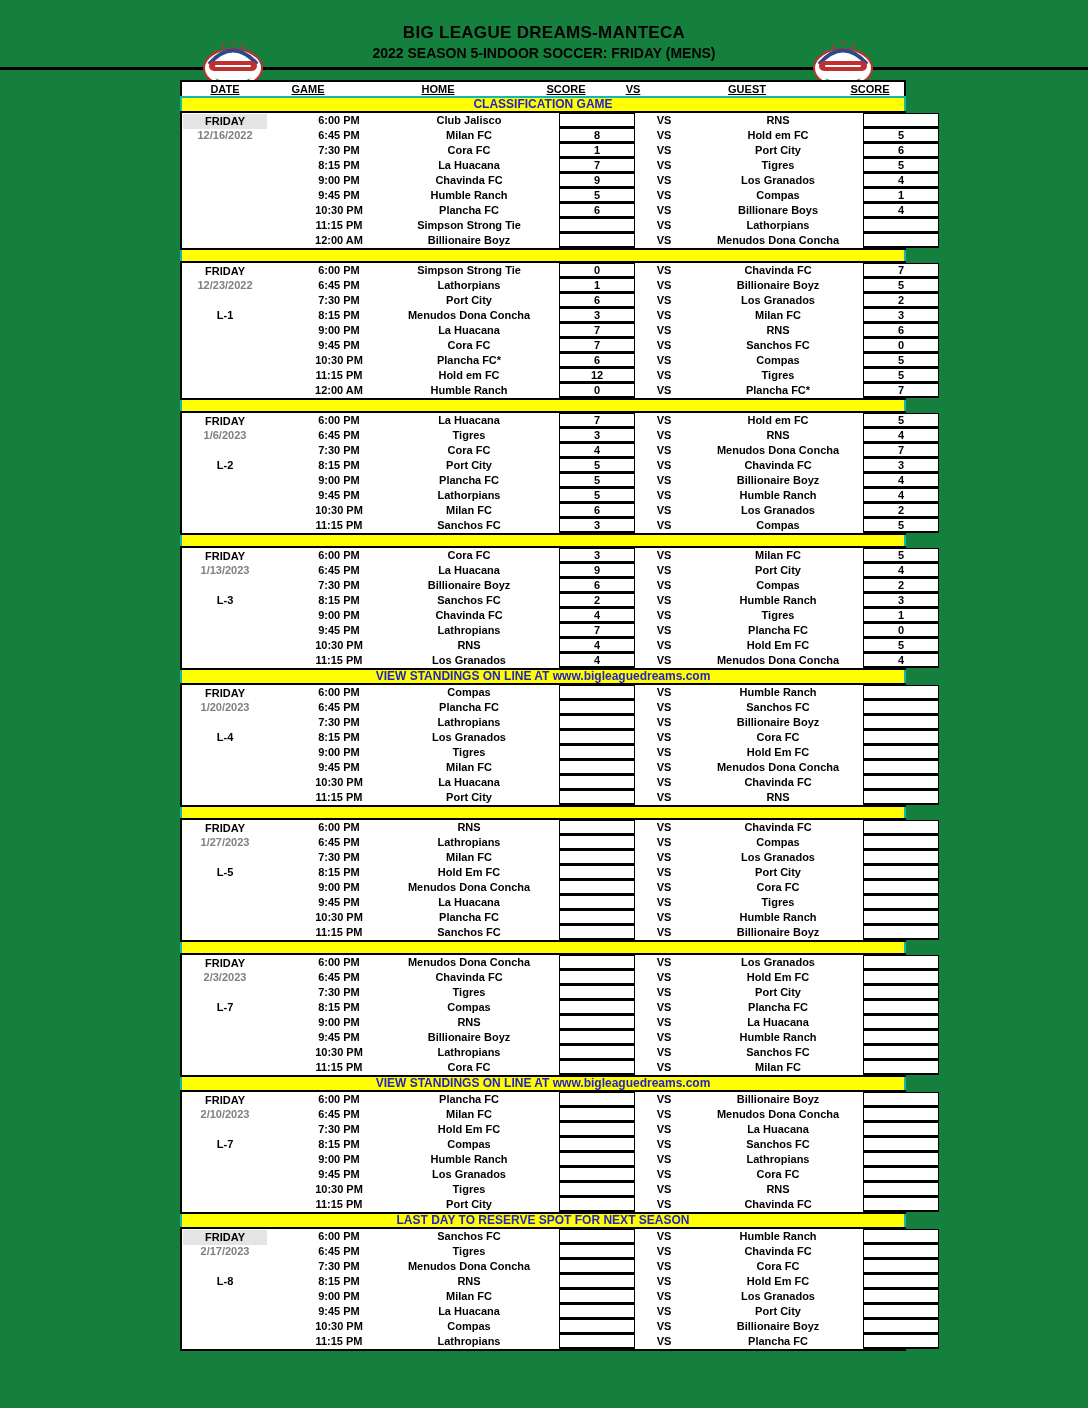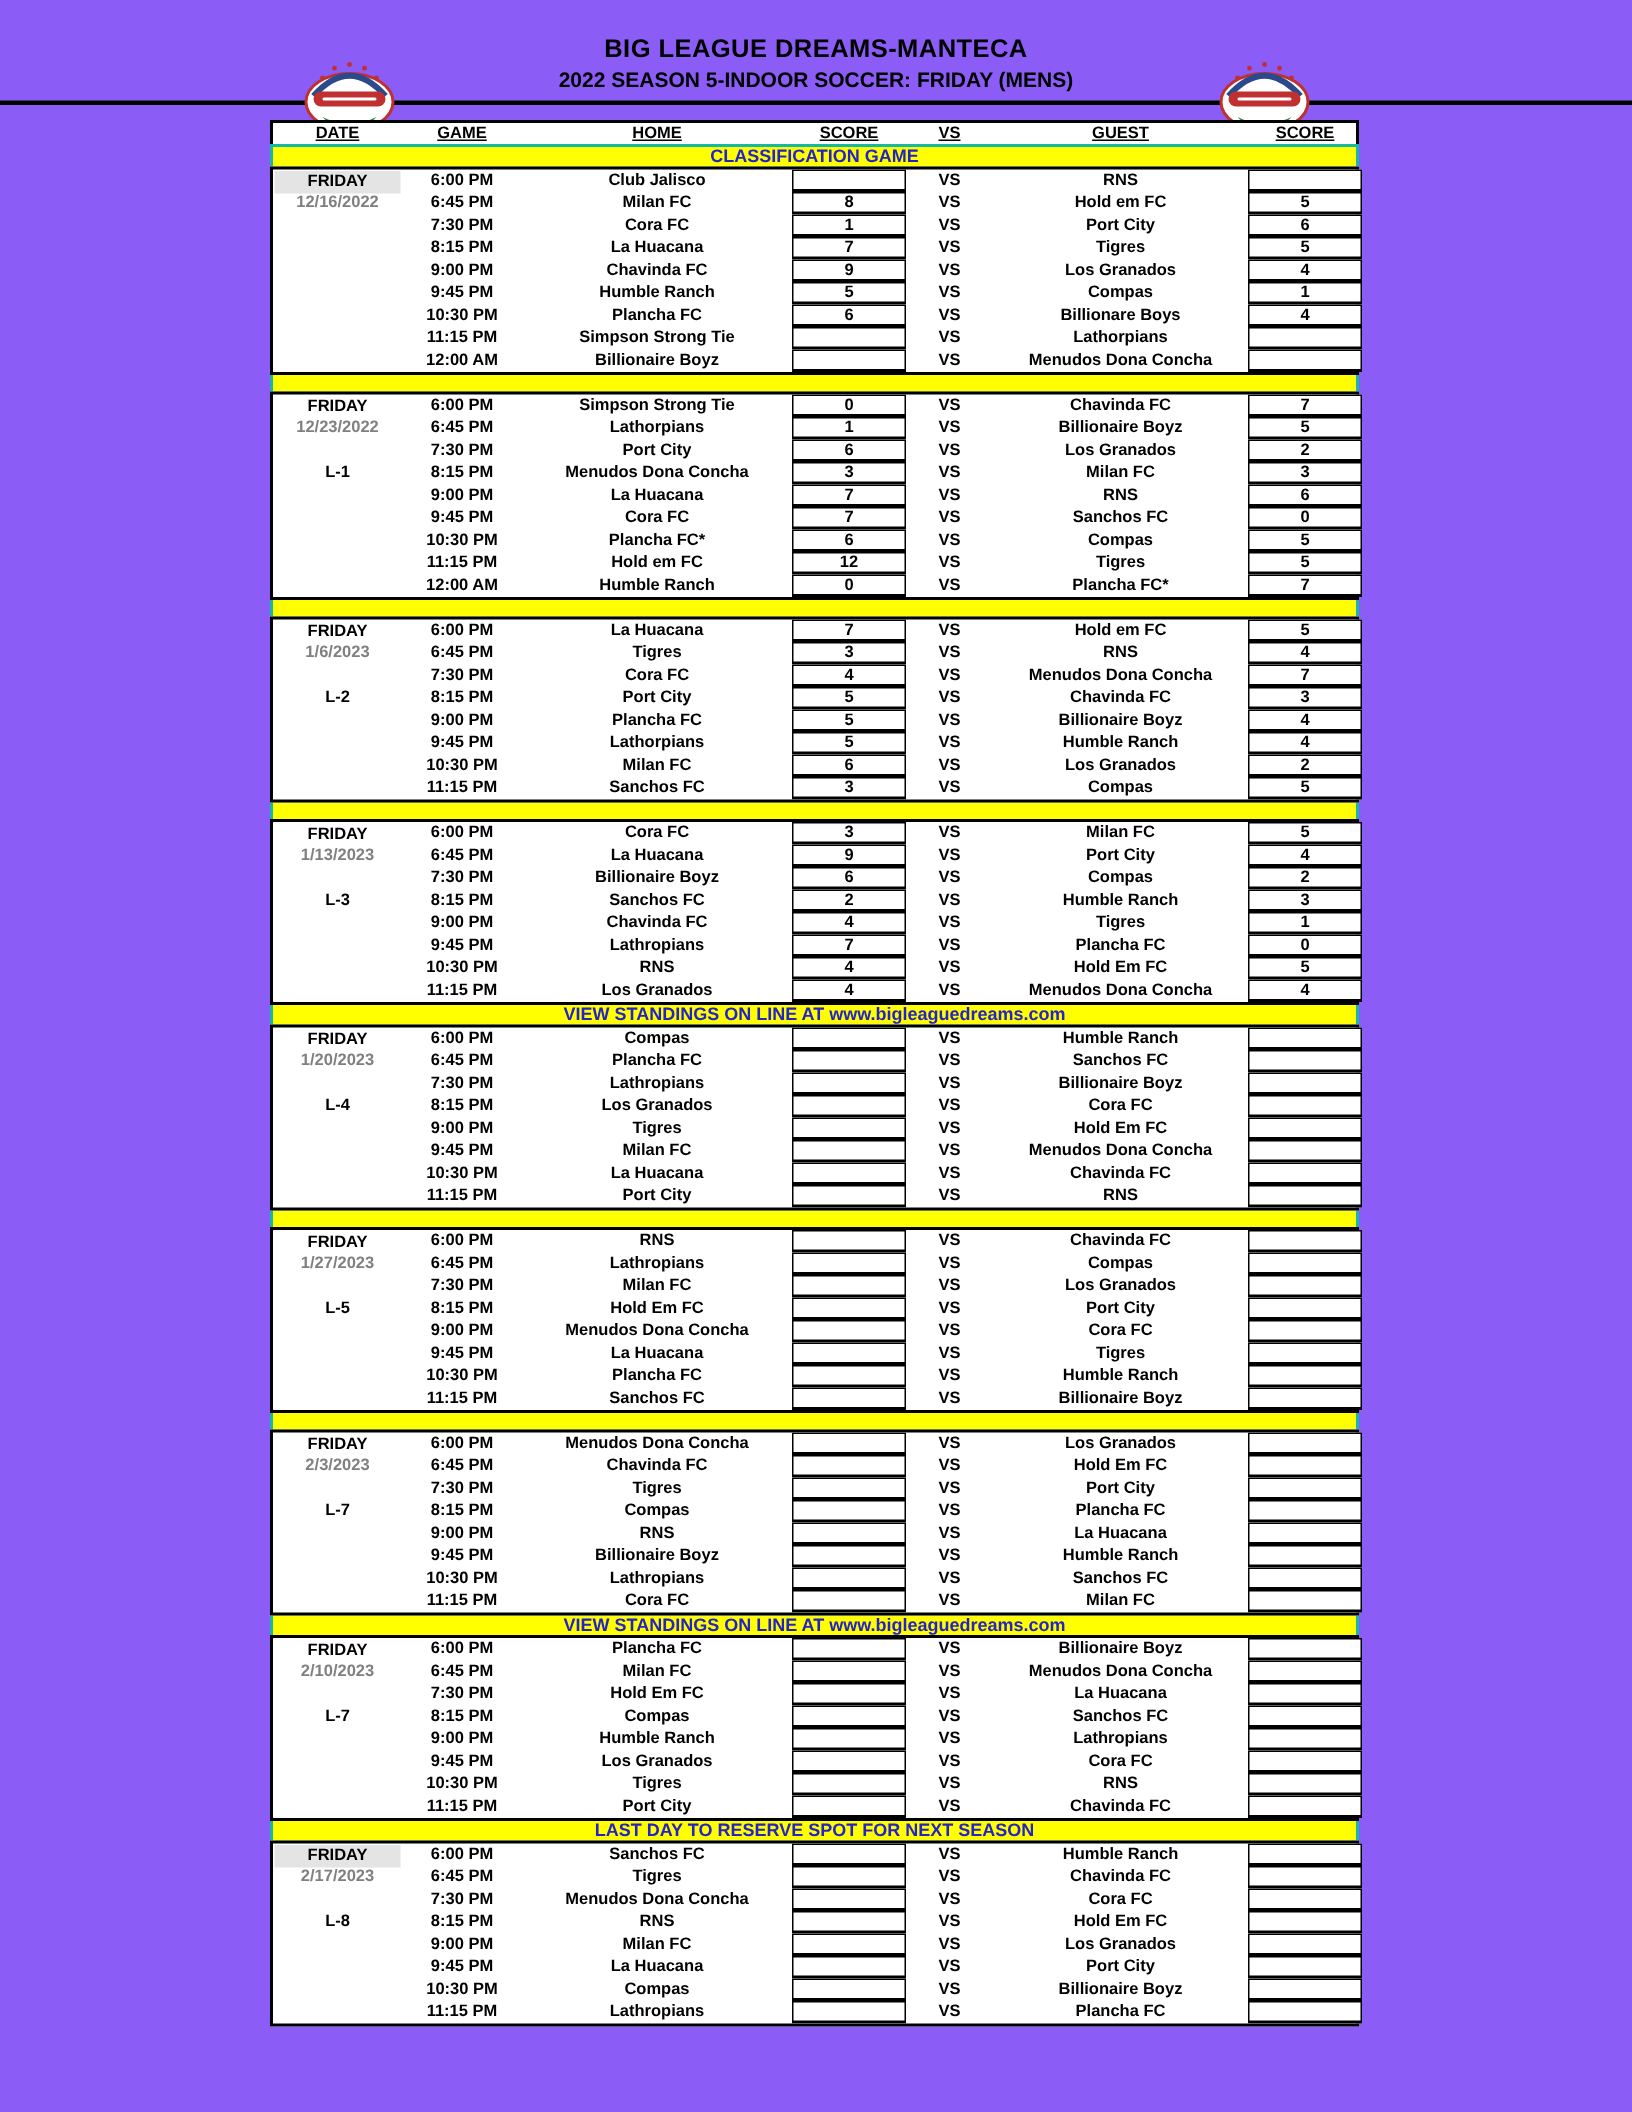--- a/index.html
+++ b/index.html
@@ -1,21 +1,21 @@
 <!DOCTYPE html>
 <html style="--banner-bg: #ffff00; --banner-text: #2323c8; --date-text: #808080;"><head>
 <meta charset="utf-8">
 <style>
   * { margin:0; padding:0; box-sizing:border-box; }
   html,body { background:#ffffff; }
   body {
     width:1088px; height:1408px; position:relative;
     font-family:"Liberation Sans", sans-serif; font-weight:bold; color:#000;
   }
-  .page { position:absolute; inset:0; background:#8b5cf6; }
+  .page { position:absolute; inset:0; background:#15803d; }
 
   .top-rule { position:absolute; left:0; top:67px; width:1088px; height:3px; background:#000; }
 
   .title    { position:absolute; top:23px; left:0; width:100%; text-align:center; font-size:17px; letter-spacing:.3px; }
   .subtitle { position:absolute; top:45px; left:0; width:100%; text-align:center; font-size:14px; }
 
   .logo { position:absolute; top:34px; width:62px; height:56px; }
   .logo-left  { left:202px; }
   .logo-right { left:812px; }
 
@@ -29,21 +29,21 @@
 
   .sections > * { margin-top:-2px; }
 
   .banner {
     height:17px; border:2px solid #14b8a6;
     background:var(--banner-bg,#ffff00); color:var(--banner-text,#2323c8);
     font-size:12px; line-height:13px; text-align:center;
   }
   .banner.sep { height:15px; }
 
-  .week { position:relative; border:2px solid #000; background:#fff; }
+  .week { position:relative; border:2px solid #000; background:#fff;padding-left:31px; }
   .day    { position:absolute; left:1px; top:1px;  width:84px; height:15px; font-size:11px; text-align:center; line-height:14px; }
   .day.shaded { background:#e4e4e4; }
   .date   { position:absolute; left:1px; top:16px; width:84px; font-size:11px; text-align:center; color:var(--date-text,#808080); }
   .league { position:absolute; left:1px; top:46px; width:84px; font-size:11px; text-align:center; }
 
   .row { display:flex; height:15px; line-height:15px; }
   .c { font-size:11px; text-align:center; white-space:nowrap; flex:none; }
   .t     { width:80px; margin-left:86px; }
   .home  { width:180px; }
   .box   { width:76px; height:15px; border:1px solid #000; border-bottom:2px solid #000; line-height:12px; background:#fff; }

